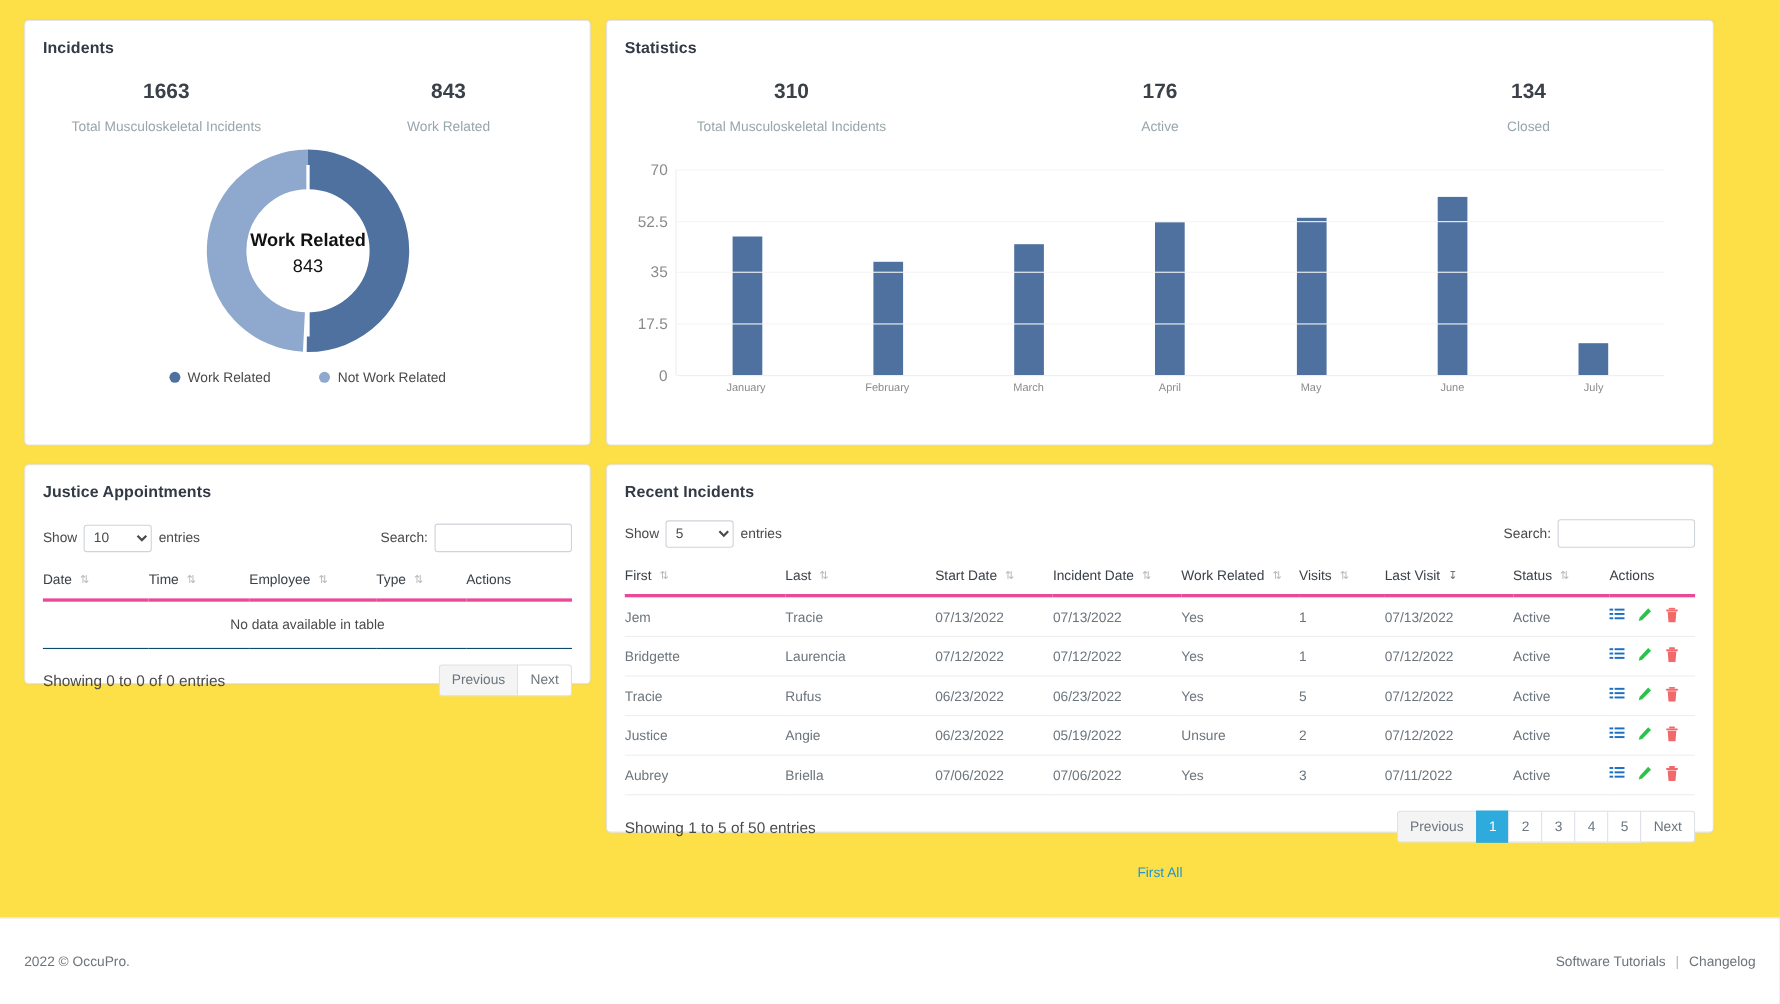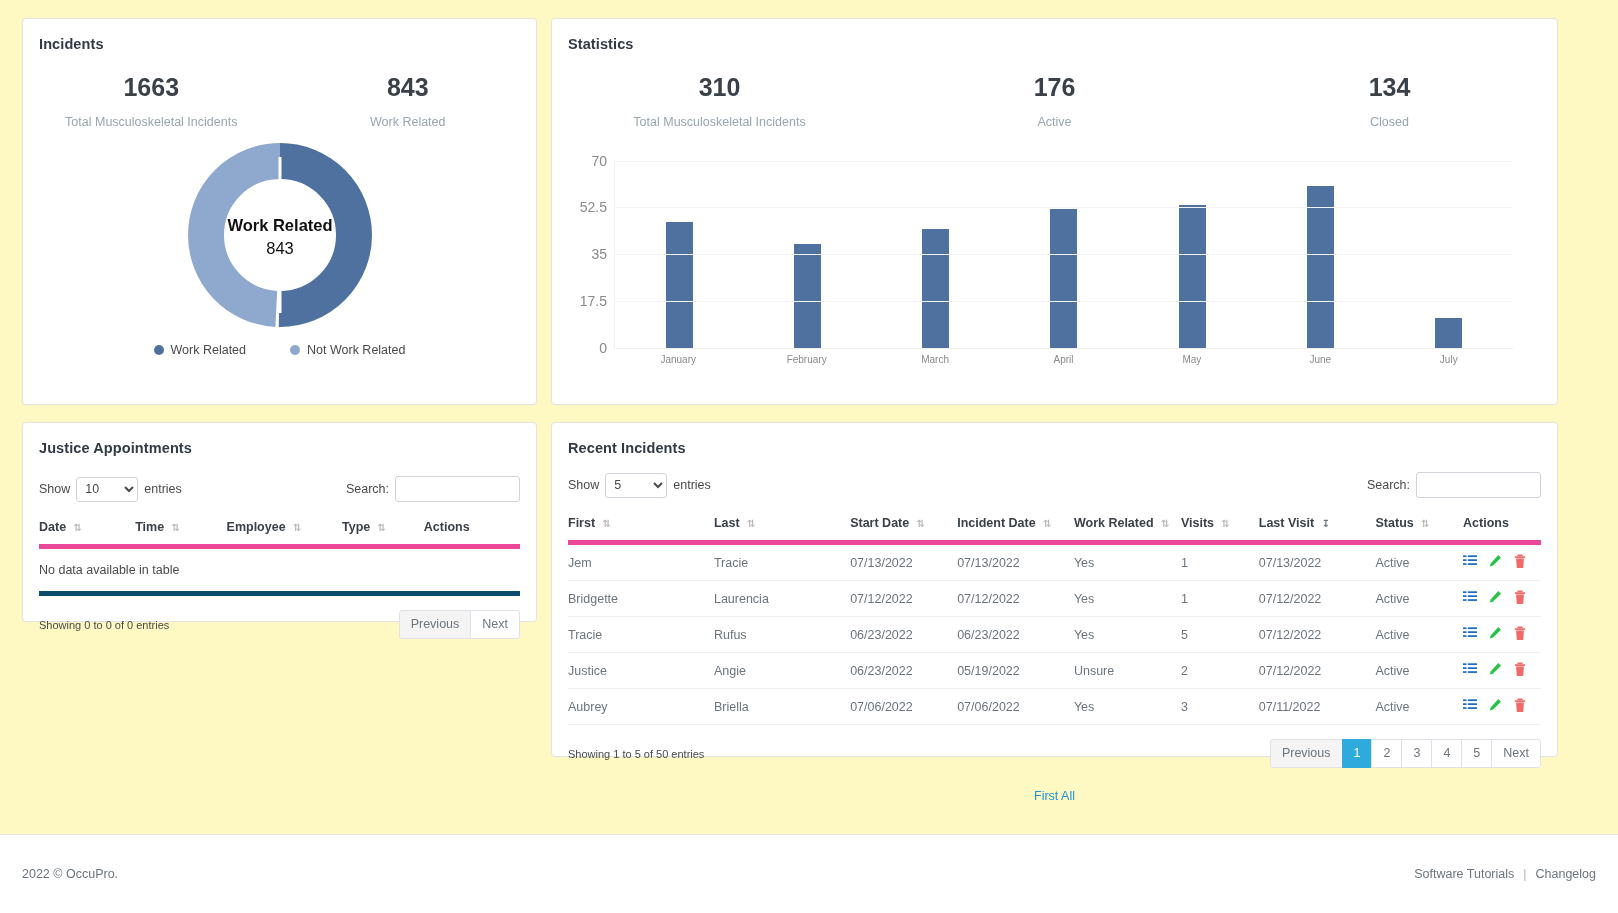--- a/index.html
+++ b/index.html
@@ -4,21 +4,21 @@
 <style>
   * { box-sizing: border-box; }
   html, body {
     margin: 0; padding: 0;
     width: 1618px; height: 913px;
     background: #dedede;
     font-family: "Liberation Sans", sans-serif;
     color: #4a4a4a;
     overflow: hidden;
   }
-  .page { width: 1618px; height: 913px; position: relative; background: #fef9c3; }
+  .page { width: 1618px; height: 913px; position: relative; background: #fde047; }
 
   .grid {
     display: grid;
     grid-template-columns: 515px 1007px;
     grid-template-rows: auto auto;
     gap: 17px 14px;
     padding: 18px 22px 0 22px;
   }
 
   .card {
@@ -32,21 +32,21 @@
     font-weight: bold;
     color: #323a46;
     padding: 17px 16px 0 16px;
     letter-spacing: 0.1px;
   }
 
   
   #incidents-card { height: 387px; display: flex; flex-direction: column; }
   .stat-row { display: flex; padding: 22px 0 0 0; }
   .stat { flex: 1; text-align: center; }
-  .stat-value { font-size: 25px; font-weight: bold; color: #3b4149; line-height: 1.1; }
+  .stat-value { font-size: 19px; font-weight: bold; color: #3b4149; line-height: 1.1; }
   .stat-label { font-size: 12.5px; color: #98a6ad; margin-top: 13px; }
 
   .donut-wrap { display: flex; justify-content: center; margin-top: 10px; }
   .legend {
     display: flex; justify-content: center; gap: 44px;
     margin-top: 12px; font-size: 12.5px; color: #4a4a4a;
   }
   .legend-item { display: flex; align-items: center; gap: 7px; }
   .legend-dot { width: 10px; height: 10px; border-radius: 50%; display: inline-block; }
 
@@ -85,40 +85,40 @@
     padding: 3px 4px; background: #fff; height: 25px;
   }
   .dt-search {
     border: 1px solid #ced4da; border-radius: 3px;
     height: 26px; background: #fff;
     font-family: "Liberation Sans", sans-serif; font-size: 12.5px;
     padding: 2px 6px; outline: none;
   }
   table { width: 100%; border-collapse: collapse; }
   th {
-    text-align: left; font-size: 12.5px; font-weight: bold; color: #3b4149;
-    padding: 10px 8px 10px 0; border-bottom: 5px solid #ec4899;
+    text-align: left; font-size: 12.5px; font-weight: normal; color: #3b4149;
+    padding: 10px 8px 10px 0; border-bottom: 3px solid #ec4899;
     white-space: nowrap;
   }
   td {
     font-size: 12.5px; color: #6c757d; padding: 9px 8px 9px 0;
     border-bottom: 1px solid #eeeeee; white-space: nowrap;
   }
   .sort-icon {
     display: inline-block; width: 11px; text-align: center;
     font-size: 10px; color: #b9b9b9; margin-left: 6px; vertical-align: middle;
     font-family: "DejaVu Sans", sans-serif;
   }
   .sort-icon.active { color: #6c757d; }
-  .dt-empty { text-align: left; font-size: 12.5px; color: #4a4a4a; padding: 14px 0; border-bottom: 5px solid #0c4a6e; }
+  .dt-empty { text-align: center; font-size: 12.5px; color: #4a4a4a; padding: 14px 0; border-bottom: 1px solid #0c4a6e; }
   .dt-foot {
     display: flex; align-items: center; justify-content: space-between;
     padding: 14px 16px 0 16px;
   }
-  .dt-info { font-size: 11px; color: #4a4a4a; }
+  .dt-info { font-size: 14px; color: #4a4a4a; }
   .pager { display: flex; }
   .pg {
     border: 1px solid #dee2e6; background: #fff; color: #6c757d;
     font-size: 12.5px; font-family: "Liberation Sans", sans-serif;
     padding: 6px 11px; margin-left: -1px; cursor: pointer; line-height: 1.2;
   }
   .pg:first-child { margin-left: 0; border-radius: 3px 0 0 3px; background: #f4f4f4; }
   .pg:last-child { border-radius: 0 3px 3px 0; }
   .pg.active { background: #2eaadc; border-color: #2eaadc; color: #fff; }
   .pg.disabled { background: #f4f4f4; color: #6c757d; }

